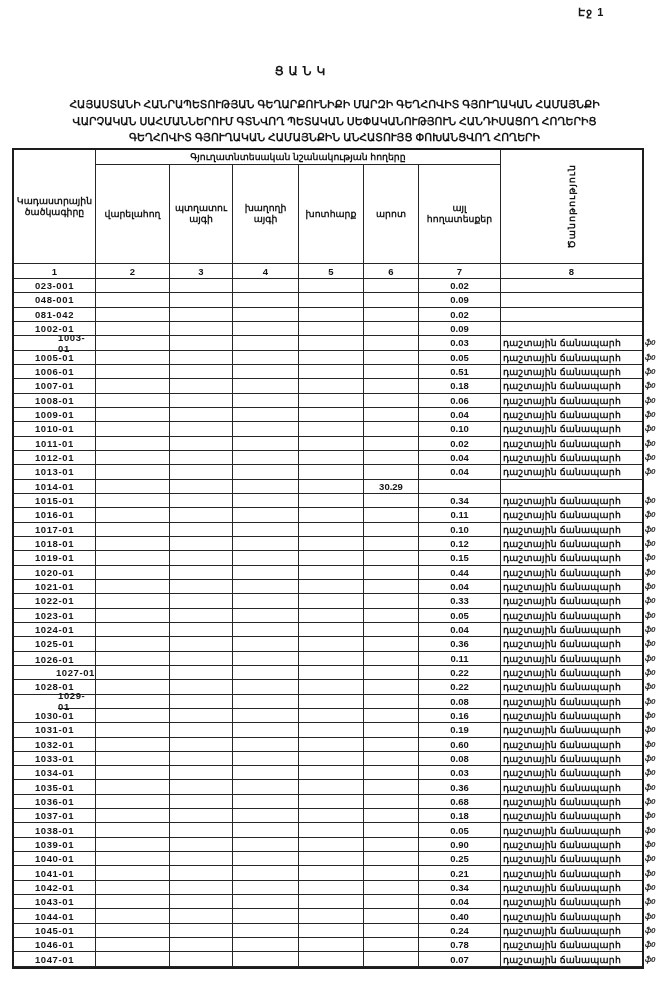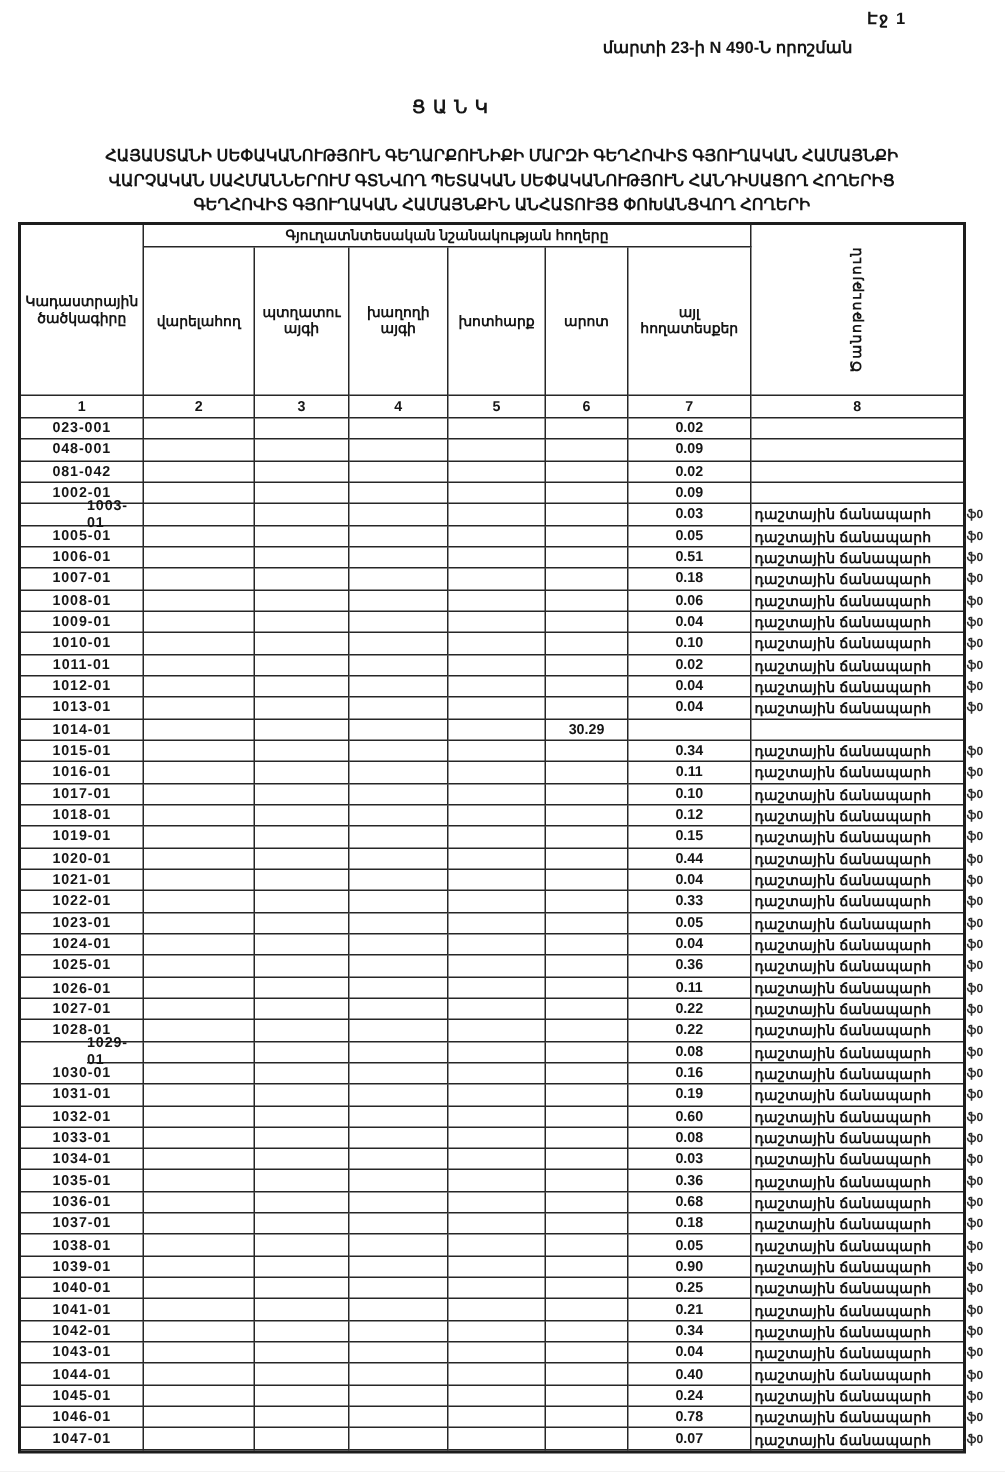--- a/index.html
+++ b/index.html
@@ -26,37 +26,36 @@
   .grouph{grid-row:1/2;grid-column:2/8;font-size:9.6px;}
   .noteh{grid-row:1/3;grid-column:8/9;}
   .vert{writing-mode:vertical-rl;transform:rotate(180deg);font-size:9.5px;
         letter-spacing:1px;}
   .name{grid-row:2;padding:0 2px;}
   .num{font-size:9.5px;}
   .d{font-size:9.5px;}
   .code{letter-spacing:0.6px;}
   .note{justify-content:flex-start;position:relative;padding-left:2px;
         letter-spacing:0.2px;white-space:nowrap;font-size:9.3px;}
-  .edge{position:absolute;left:100%;margin-left:0;font-size:8px;color:#2b2b2b;}
+  .edge{position:absolute;left:100%;margin-left:0;font-size:8px;color:#2b2b2b;font-style:italic;}
 </style>
 </head>
 <body>
 
 <div class="page">
 
   <div class="page-num">Էջ 1</div>
 
   <div class="annex">
-    <div>մարտի 23-ի N 490-Ն որոշման</div>
   </div>
 
   <div class="list-title">ՑԱՆԿ</div>
 
   <div class="doc-title">
-    <div>ՀԱՅԱՍՏԱՆԻ ՍԵՓԱԿԱՆՈՒԹՅՈՒՆ ԳԵՂԱՐՔՈՒՆԻՔԻ ՄԱՐԶԻ ԳԵՂՀՈՎԻՏ ԳՅՈՒՂԱԿԱՆ ՀԱՄԱՅՆՔԻ</div>
+    <div>ՀԱՅԱՍՏԱՆԻ ՀԱՆՐԱՊԵՏՈՒԹՅԱՆ ԳԵՂԱՐՔՈՒՆԻՔԻ ՄԱՐԶԻ ԳԵՂՀՈՎԻՏ ԳՅՈՒՂԱԿԱՆ ՀԱՄԱՅՆՔԻ</div>
     <div>ՎԱՐՉԱԿԱՆ ՍԱՀՄԱՆՆԵՐՈՒՄ ԳՏՆՎՈՂ ՊԵՏԱԿԱՆ ՍԵՓԱԿԱՆՈՒԹՅՈՒՆ ՀԱՆԴԻՍԱՑՈՂ ՀՈՂԵՐԻՑ</div>
     <div>ԳԵՂՀՈՎԻՏ ԳՅՈՒՂԱԿԱՆ ՀԱՄԱՅՆՔԻՆ ԱՆՀԱՏՈՒՅՑ ՓՈԽԱՆՑՎՈՂ ՀՈՂԵՐԻ</div>
   </div>
 
   <div class="grid">
     <div class="cell h grouph">Գյուղատնտեսական նշանակության հողերը</div>
     <div class="cell h c1h">Կադաստրային ծածկագիրը</div>
     <div class="cell h noteh last">
       <span class="vert">Ծանոթություն</span>
     </div>
@@ -486,21 +485,21 @@
       <div class="cell d" style="grid-area: 30 / 4;"></div>
       <div class="cell d" style="grid-area: 30 / 5;"></div>
       <div class="cell d" style="grid-area: 30 / 6;"></div>
       <div class="cell d" style="grid-area: 30 / 7;">
         <span>0.11</span>
       </div>
       <div class="cell d note last" style="grid-area: 30 / 8;">
         <span>դաշտային ճանապարհ</span>
         <span class="edge">,ֆ0</span>
       </div>
-      <div class="cell d code" style="grid-area: 31 / 1;">
+      <div class="cell d code" style="grid-area: 31 / 1; justify-content: flex-end;">
         <span>1027-01</span>
       </div>
       <div class="cell d" style="grid-area: 31 / 2;"></div>
       <div class="cell d" style="grid-area: 31 / 3;"></div>
       <div class="cell d" style="grid-area: 31 / 4;"></div>
       <div class="cell d" style="grid-area: 31 / 5;"></div>
       <div class="cell d" style="grid-area: 31 / 6;"></div>
       <div class="cell d" style="grid-area: 31 / 7;">
         <span>0.22</span>
       </div>

